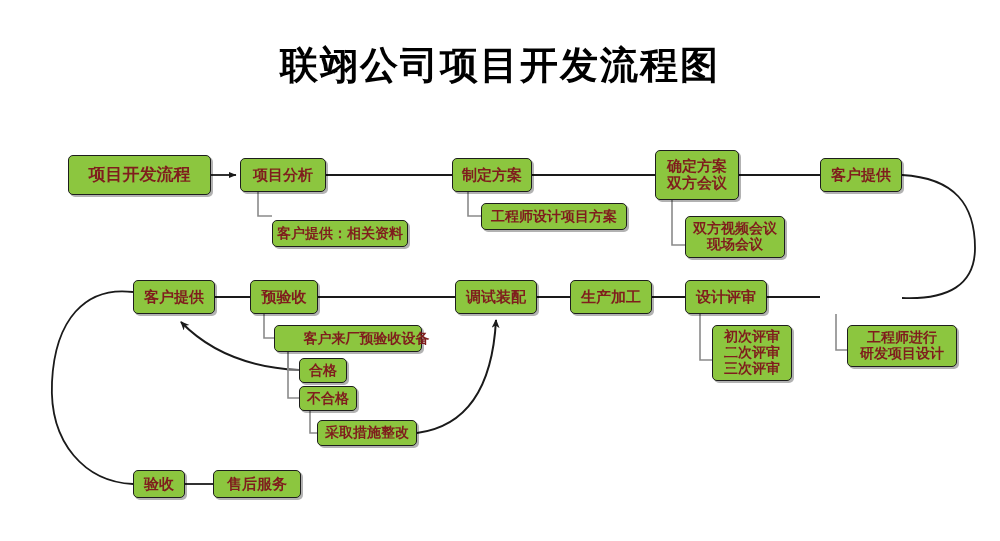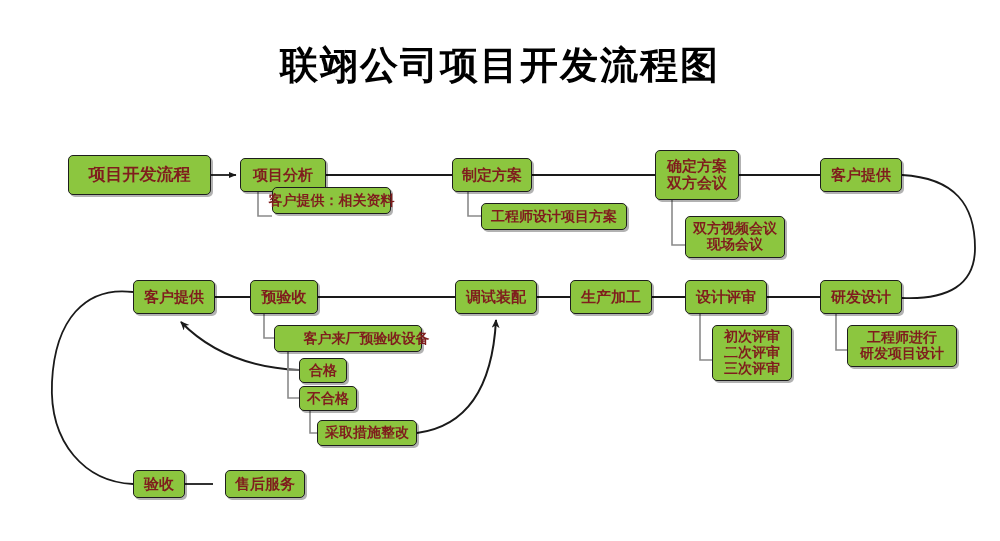--- a/index.html
+++ b/index.html
@@ -93,41 +93,40 @@
     <path d="M836,314 L836,350 L847,350" fill="none" stroke="#8a8a8a" stroke-width="1.6"></path>
     <path d="M700,314 L700,360 L712,360" fill="none" stroke="#8a8a8a" stroke-width="1.6"></path>
     <path d="M264,314 L264,338 L274,338" fill="none" stroke="#8a8a8a" stroke-width="1.6"></path>
     <path d="M288,352 L288,370 L299,370" fill="none" stroke="#8a8a8a" stroke-width="1.6"></path>
     <path d="M288,352 L288,398 L299,398" fill="none" stroke="#8a8a8a" stroke-width="1.6"></path>
     <path d="M310,411 L310,433 L317,433" fill="none" stroke="#8a8a8a" stroke-width="1.6"></path>
   </svg>
 
   <div class="node big" style="left:68px;top:155px;width:143px;height:40px;">项目开发流程</div>
   <div class="node main" style="left:240px;top:158px;width:86px;height:34px;">项目分析</div>
-  <div class="node sub" style="left:272px;top:187px;width:119px;height:27px;">客户提供：相关资料</div>
+  <div class="node sub" style="left:272px;top:220px;width:136px;height:27px;">客户提供：相关资料</div>
   <div class="node main" style="left:452px;top:158px;width:80px;height:34px;">制定方案</div>
   <div class="node sub" style="left:481px;top:203px;width:146px;height:27px;">工程师设计项目方案</div>
   <div class="node main" style="left:655px;top:150px;width:84px;height:50px;">确定方案
 双方会议</div>
   <div class="node sub" style="left:685px;top:216px;width:100px;height:42px;">双方视频会议
 现场会议</div>
   <div class="node main" style="left:820px;top:158px;width:82px;height:34px;">客户提供</div>
 
-  <div class="node main" style="left:820px;top:280px;width:82px;height:34px;">研发设计</div>
   <div class="node sub" style="left:847px;top:325px;width:110px;height:42px;">工程师进行
 研发项目设计</div>
   <div class="node main" style="left:685px;top:280px;width:82px;height:34px;">设计评审</div>
   <div class="node sub" style="left:712px;top:325px;width:80px;height:56px;">初次评审
 二次评审
 三次评审</div>
   <div class="node main" style="left:570px;top:280px;width:82px;height:34px;">生产加工</div>
   <div class="node main" style="left:455px;top:280px;width:82px;height:34px;">调试装配</div>
   <div class="node main" style="left:250px;top:280px;width:68px;height:34px;">预验收</div>
   <div class="node sub" style="left:274px;top:325px;width:148px;height:27px;padding-left:43px;">客户来厂预验收设备</div>
   <div class="node sub" style="left:299px;top:358px;width:48px;height:25px;">合格</div>
   <div class="node sub" style="left:299px;top:386px;width:58px;height:25px;">不合格</div>
   <div class="node sub" style="left:317px;top:420px;width:100px;height:26px;">采取措施整改</div>
   <div class="node main" style="left:133px;top:280px;width:82px;height:34px;">客户提供</div>
 
   <div class="node main" style="left:133px;top:470px;width:52px;height:28px;">验收</div>
-  <div class="node main" style="left:213px;top:470px;width:80px;height:28px;margin-left:12px;">售后服务</div>
+  <div class="node main" style="left:213px;top:470px;width:88px;height:28px;">售后服务</div>
 
 </div>
 
 </body></html>

